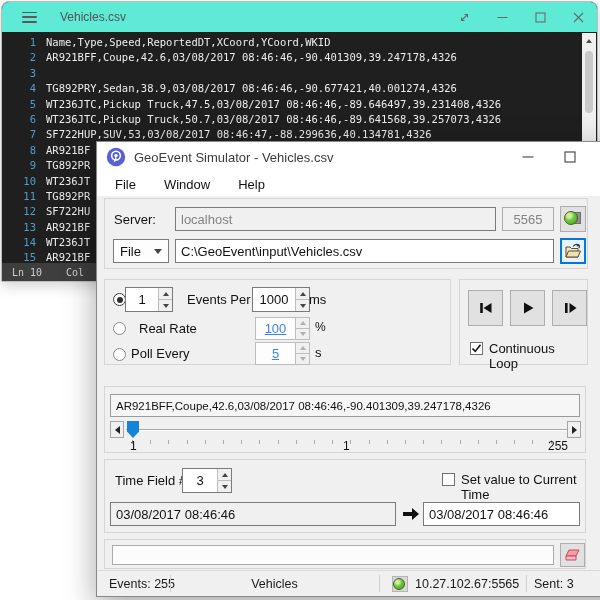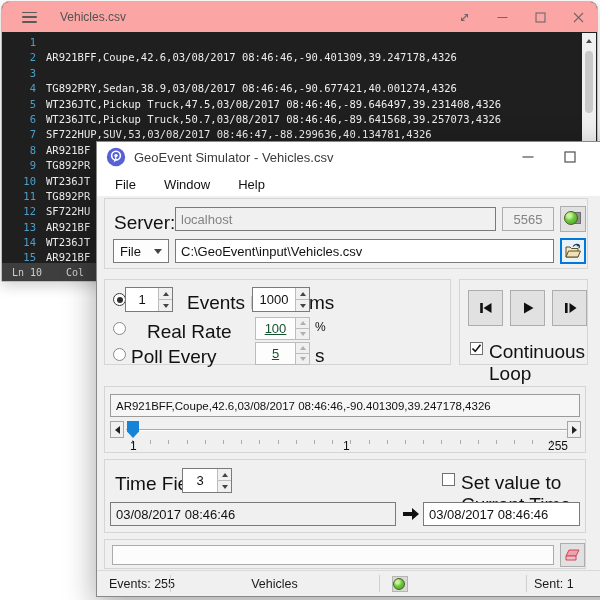--- a/index.html
+++ b/index.html
@@ -7,21 +7,21 @@
   }
   *{margin:0;padding:0;box-sizing:border-box;}
   html,body{width:600px;height:600px;background:#ffffff;overflow:hidden;
     font-family:"Liberation Sans",sans-serif;}
   .stage{position:relative;width:600px;height:600px;}
 
   
   .editor{position:absolute;left:1px;top:1px;width:597px;height:281px;
     border:1px solid #bdbdbd;border-radius:8px 8px 2px 2px;background:#1f1f1f;
     box-shadow:0 4px 14px rgba(0,0,0,.18);overflow:hidden;}
-  .ed-titlebar{position:absolute;left:0;top:0;right:0;height:30px;background:#fca5a5;
+  .ed-titlebar{position:absolute;left:0;top:0;right:0;height:30px;background:#5eead4;
     display:flex;align-items:center;}
   .ed-burger{width:15px;height:11px;margin-left:20px;display:flex;flex-direction:column;justify-content:space-between;cursor:pointer;}
   .ed-burger span{display:block;height:1.6px;background:#5a5a5a;border-radius:1px;}
   .ed-title{margin-left:23px;font-size:12px;color:#535353;}
   .ed-caption-btns{margin-left:auto;display:flex;align-items:center;height:100%;}
   .cap-btn{width:38px;height:100%;display:flex;align-items:center;justify-content:center;cursor:pointer;}
   .ed-body{position:absolute;left:0;top:30px;right:0;bottom:18px;background:#1f1f1f;
     font-family:"DejaVu Sans Mono","Liberation Mono",monospace;font-size:10.5px;overflow:hidden;}
   .ed-line{display:flex;height:15.4px;line-height:15.4px;white-space:pre;}
   .ed-lines{padding-top:3px;}
@@ -46,21 +46,21 @@
   .sim-title{margin-left:8px;font-size:13px;color:#3b3b3b;}
   .sim-caption{margin-left:auto;display:flex;height:100%;}
   .sim-caption .cap-btn{width:42px;}
   .sim-menubar{position:absolute;left:0;top:30px;right:0;height:24px;background:#ffffff;
     display:flex;align-items:center;font-size:13px;color:#111;}
   .menu-item{padding:0 10px;margin-left:8px;cursor:default;}
   .sim-body{position:absolute;left:0;top:54px;right:0;bottom:0;background:#f0f0f0;}
 
   .grp{position:absolute;border:1px solid #d5d5d5;background:#f0f0f0;}
 
-  .lbl{font-size:19px;color:#111;}
+  .lbl{font-size:13px;color:#111;}
   .inpt{position:absolute;border:1px solid #7a7a7a;background:#ffffff;font-size:13px;color:#111;
     display:flex;align-items:center;padding:0 5px;overflow:hidden;white-space:nowrap;}
   .inpt.grayed{background:#f0f0f0;color:#838383;}
   .inpt.softborder{border-color:#ababab;}
 
   .btn{position:absolute;background:#e1e1e1;border:1px solid #adadad;
     display:flex;align-items:center;justify-content:center;cursor:pointer;}
 
   
   .dropdown{position:absolute;background:#fdfdfd;border:1px solid #7a7a7a;font-size:13px;color:#111;
@@ -70,21 +70,21 @@
 
   
   .spin{position:absolute;border:1px solid #7a7a7a;background:#fff;display:flex;}
   .spin .val{flex:1;font-size:13px;color:#111;display:flex;align-items:center;justify-content:center;}
   .spin .btns{width:14px;display:flex;flex-direction:column;border-left:1px solid #bdbdbd;}
   .spin .sb{flex:1;background:#f0f0f0;display:flex;align-items:center;justify-content:center;cursor:pointer;}
   .spin .sb+.sb{border-top:1px solid #bdbdbd;}
   .tri-up{width:0;height:0;border-left:3px solid transparent;border-right:3px solid transparent;border-bottom:4px solid #444;}
   .tri-dn{width:0;height:0;border-left:3px solid transparent;border-right:3px solid transparent;border-top:4px solid #444;}
   .spin.disabled{border-color:#bcbcbc;background:#fdfdfd;}
-  .spin.disabled .val{color:#14532d;text-decoration:underline;}
+  .spin.disabled .val{color:#3b82f6;text-decoration:underline;}
   .spin.disabled .tri-up{border-bottom-color:#b0b0b0;}
   .spin.disabled .tri-dn{border-top-color:#b0b0b0;}
 
   
   .radio{position:absolute;width:13px;height:13px;border:1px solid #8a8a8a;border-radius:50%;background:#fff;cursor:pointer;}
   .radio.sel{border-color:#3c3c3c;}
   .radio.sel::after{content:"";position:absolute;left:2.5px;top:2.5px;width:6px;height:6px;border-radius:50%;background:#2e2e2e;}
 
   
   .chk{position:absolute;width:13px;height:13px;border:1px solid #707070;background:#fff;cursor:pointer;}
@@ -142,21 +142,21 @@
         </div>
         <div class="cap-btn">
           <svg width="11" height="11" viewBox="0 0 11 11">
               <path d="M1 1 L10 10 M10 1 L1 10" stroke="#6a6a6a" stroke-width="1.1"></path>
             </svg>
         </div>
       </div>
     </div>
     <div class="ed-body">
       <div class="ed-lines" id="ed-lines">
-          <div class="ed-line"><span class="ed-num">1</span></div>
+          <div class="ed-line"><span class="ed-num">1</span><span class="ed-text">Name,Type,Speed,ReportedDT,XCoord,YCoord,WKID</span></div>
           <div class="ed-line"><span class="ed-num">2</span><span class="ed-text">AR921BFF,Coupe,42.6,03/08/2017 08:46:46,-90.401309,39.247178,4326</span></div>
           <div class="ed-line"><span class="ed-num">3</span></div>
           <div class="ed-line"><span class="ed-num">4</span><span class="ed-text">TG892PRY,Sedan,38.9,03/08/2017 08:46:46,-90.677421,40.001274,4326</span></div>
           <div class="ed-line"><span class="ed-num">5</span><span class="ed-text">WT236JTC,Pickup Truck,47.5,03/08/2017 08:46:46,-89.646497,39.231408,4326</span></div>
           <div class="ed-line"><span class="ed-num">6</span><span class="ed-text">WT236JTC,Pickup Truck,50.7,03/08/2017 08:46:46,-89.641568,39.257073,4326</span></div>
           <div class="ed-line"><span class="ed-num">7</span><span class="ed-text">SF722HUP,SUV,53,03/08/2017 08:46:47,-88.299636,40.134781,4326</span></div>
           <div class="ed-line"><span class="ed-num">8</span><span class="ed-text">AR921BF</span></div>
           <div class="ed-line"><span class="ed-num">9</span><span class="ed-text">TG892PR</span></div>
           <div class="ed-line"><span class="ed-num">10</span><span class="ed-text">WT236JT</span></div>
           <div class="ed-line"><span class="ed-num">11</span><span class="ed-text">TG892PR</span></div>
@@ -254,21 +254,21 @@
                 <div class="tri-up"></div>
               </div>
               <div class="sb">
                 <div class="tri-dn"></div>
               </div>
             </div>
         </div>
         <div class="lbl" style="position:absolute;left:204px;top:12px;">ms</div>
 
         <div class="radio" style="left:8px;top:42px;"></div>
-        <div class="lbl" style="position:absolute;left:42px;top:41px;">Real Rate</div>
+        <div class="lbl" style="position:absolute;left:34px;top:41px;">Real Rate</div>
         <div class="spin disabled" style="left:150px;top:37px;width:55px;height:23px;">
           <div class="val">100</div>
           <div class="btns">
               <div class="sb">
                 <div class="tri-up"></div>
               </div>
               <div class="sb">
                 <div class="tri-dn"></div>
               </div>
             </div>
@@ -370,20 +370,21 @@
       </div>
 
       <div class="statusbar">
         <div class="sb-txt" style="left:12px;">Events: 255</div>
         <div class="sb-div" style="left:73px;"></div>
         <div class="sb-txt" style="left:73px;width:209px;justify-content:center;">Vehicles</div>
         <div class="sb-div" style="left:282px;"></div>
         <div style="position:absolute;left:295px;top:5px;width:16px;height:16px;background:#d9d9d9;border:1px solid #b5b5b5;">
           <div class="greenball" style="position:absolute;left:0px;top:1px;width:12px;height:12px;"></div>
         </div>
+        <div class="sb-txt" style="left:318px;">10.27.102.67:5565</div>
         <div class="sb-div" style="left:429px;"></div>
-        <div class="sb-txt" style="left:437px;">Sent: 1</div>
+        <div class="sb-txt" style="left:437px;">Sent: 3</div>
         <div class="grip"></div>
       </div>
 
     </div>
   </div>
 </div>
 
 </body></html>

